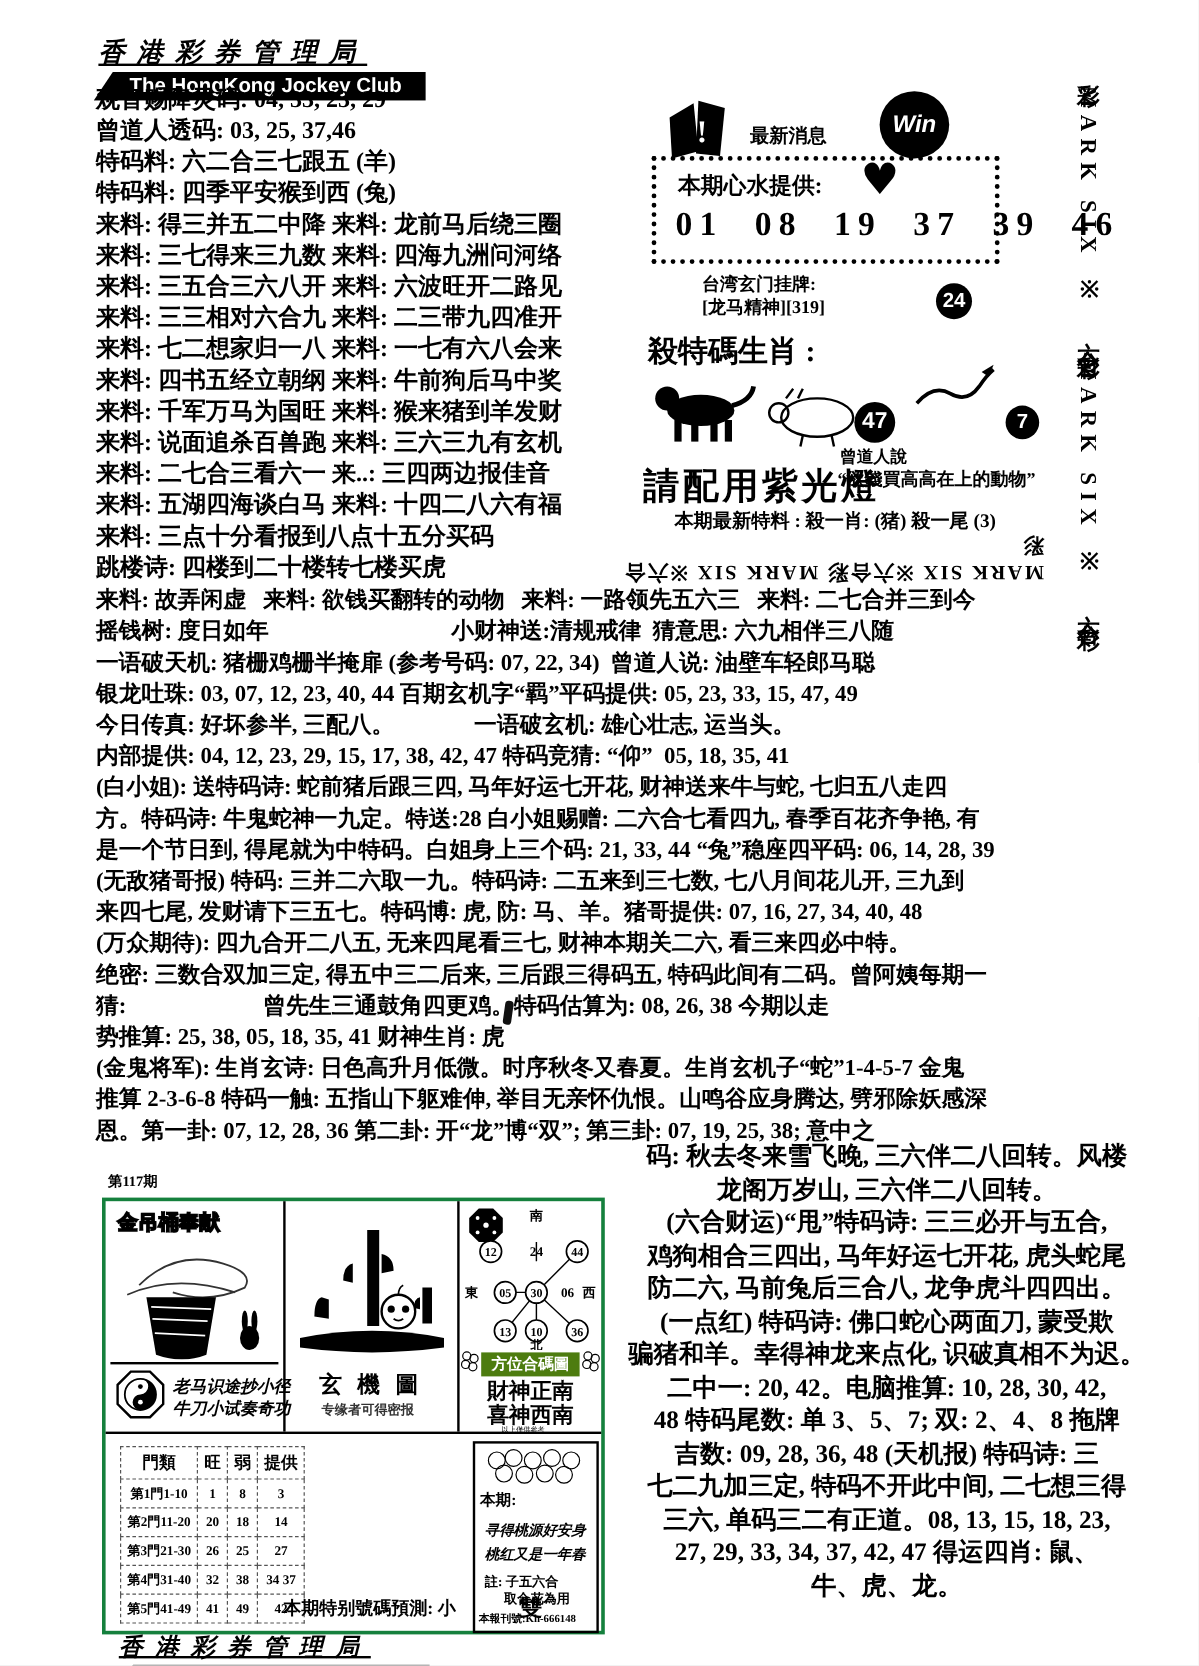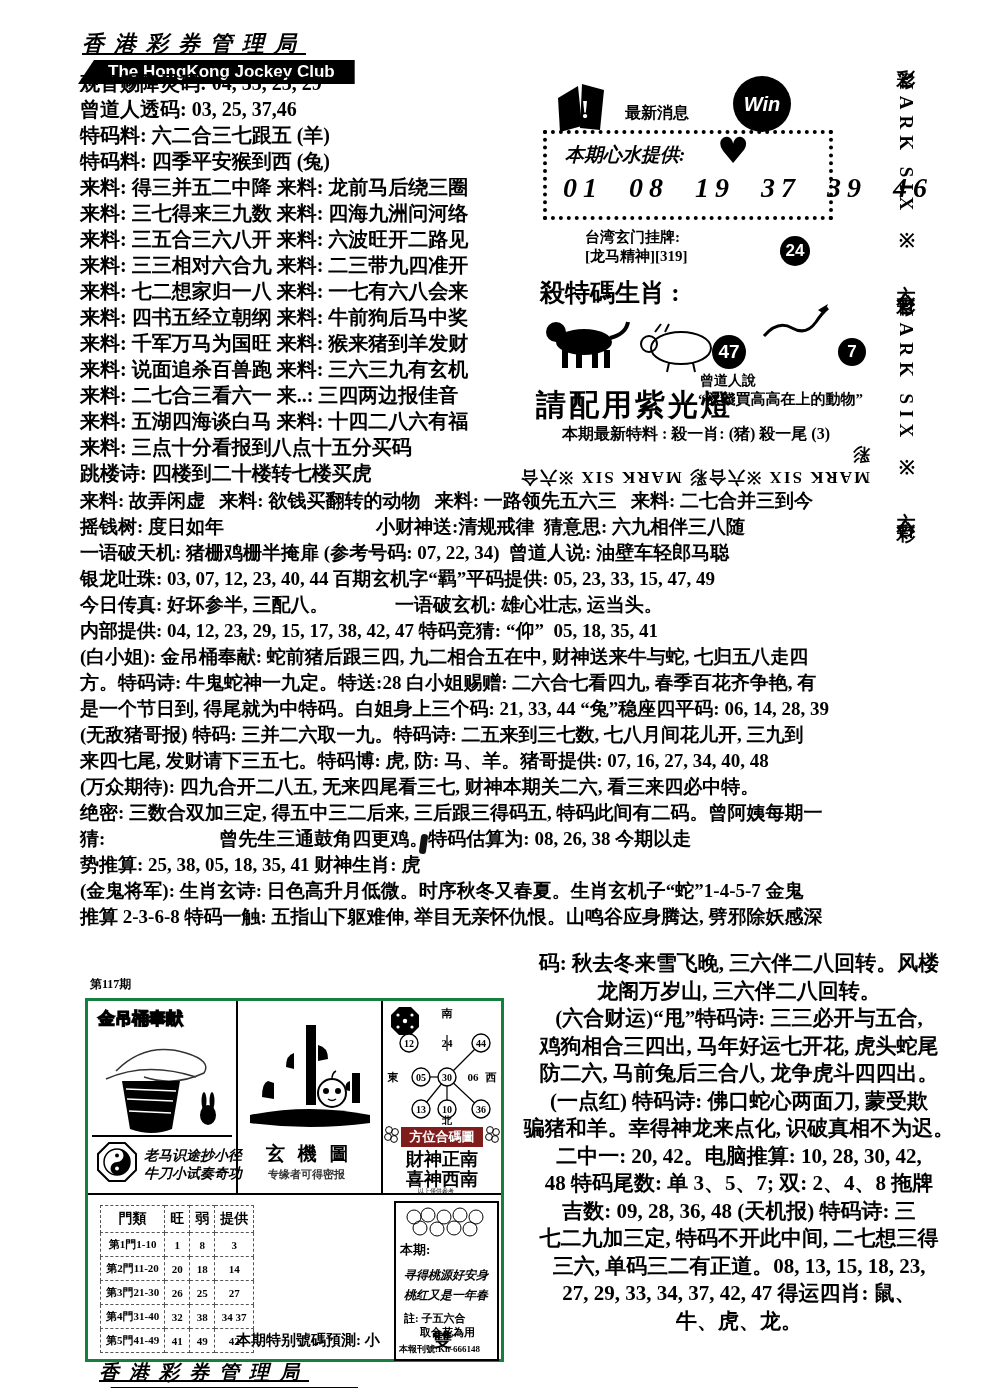--- a/index.html
+++ b/index.html
@@ -17,21 +17,21 @@
              padding:2px 20px 2px 30px;clip-path:polygon(16px 0,100% 0,100% 100%,0 100%);
              white-space:nowrap;}
   
   .topleft .line{font-size:20px;line-height:26px;}
   .bodyblock .line{font-size:19px;line-height:26px;}
   .brblock .line{font-size:21px;line-height:27.5px;}
   
   .badge{background:#000;color:#fff;border-radius:50%;display:flex;align-items:center;
          justify-content:center;font-weight:bold;font-family:"Liberation Sans",sans-serif;}
   
-  .tipsbox{border:4px dotted #000;font-style:italic;}
+  .tipsbox{border:4px dotted #000;}
   .outline{color:#fff;-webkit-text-stroke:1.3px #000;text-shadow:0 0 1px #000;font-weight:bold;}
   .mirror{transform:rotate(180deg);}
   .vert{writing-mode:vertical-rl;}
   
   .mainbox{border:3px solid #15803d;}
   .divider{background:#000;position:absolute;}
   .mtable{border-collapse:collapse;font-size:11px;font-weight:bold;}
   .mtable td,.mtable th{border:1.5px dashed #555;padding:4px 5px;text-align:center;
         font-family:"Liberation Serif",serif;}
   .mtable th{font-size:14px;}
@@ -123,31 +123,32 @@
 
   <div class="abs b mirror" style="left:500px;top:443px;width:370px;font-size:17px;letter-spacing:2px;">MARK SIX ※六合彩  MARK SIX ※六合彩</div>
 
   <div class="abs bodyblock" style="left:80px;top:488px;width:890px;">
       <div class="line">来料: 故弄闲虚   来料: 欲钱买翻转的动物   来料: 一路领先五六三   来料: 二七合并三到今</div>
       <div class="line">摇钱树: 度日如年                                小财神送:清规戒律  猜意思: 六九相伴三八随</div>
       <div class="line">一语破天机: 猪栅鸡栅半掩扉 (参考号码: 07, 22, 34)  曾道人说: 油壁车轻郎马聪</div>
       <div class="line">银龙吐珠: 03, 07, 12, 23, 40, 44 百期玄机字“羁”平码提供: 05, 23, 33, 15, 47, 49</div>
       <div class="line">今日传真: 好坏参半, 三配八。              一语破玄机: 雄心壮志, 运当头。</div>
       <div class="line">内部提供: 04, 12, 23, 29, 15, 17, 38, 42, 47 特码竞猜: “仰”  05, 18, 35, 41</div>
-      <div class="line">(白小姐): 金吊桶奉献: 蛇前猪后跟三四, 九二相合五在中, 财神送来牛与蛇, 七归五八走四</div>
+      <div class="line">(白小姐): 送特码诗: 蛇前猪后跟三四, 马年好运七开花, 财神送来牛与蛇, 七归五八走四</div>
       <div class="line">方。特码诗: 牛鬼蛇神一九定。特送:28 白小姐赐赠: 二六合七看四九, 春季百花齐争艳, 有</div>
       <div class="line">是一个节日到, 得尾就为中特码。白姐身上三个码: 21, 33, 44 “兔”稳座四平码: 06, 14, 28, 39</div>
       <div class="line">(无敌猪哥报) 特码: 三并二六取一九。特码诗: 二五来到三七数, 七八月间花儿开, 三九到</div>
       <div class="line">来四七尾, 发财请下三五七。特码博: 虎, 防: 马、羊。猪哥提供: 07, 16, 27, 34, 40, 48</div>
       <div class="line">(万众期待): 四九合开二八五, 无来四尾看三七, 财神本期关二六, 看三来四必中特。</div>
       <div class="line">绝密: 三数合双加三定, 得五中三二后来, 三后跟三得码五, 特码此间有二码。曾阿姨每期一</div>
       <div class="line">猜:                        曾先生三通鼓角四更鸡。特码估算为: 08, 26, 38 今期以走</div>
       <div class="line">势推算: 25, 38, 05, 18, 35, 41 财神生肖: 虎</div>
       <div class="line">(金鬼将军): 生肖玄诗: 日色高升月低微。时序秋冬又春夏。生肖玄机子“蛇”1-4-5-7 金鬼</div>
       <div class="line">推算 2-3-6-8 特码一触: 五指山下躯难伸, 举目无亲怀仇恨。山鸣谷应身腾达, 劈邪除妖感深</div>
+      <div class="line">恩。第一卦: 07, 12, 28, 36 第二卦: 开“龙”博“双”; 第三卦: 07, 19, 25, 38; 意中之</div>
     </div>
 
   <div class="abs" style="left:420px;top:834px;width:7px;height:20px;background:#111;border-radius:3px;transform:rotate(8deg);"></div>
 
   <div class="abs brblock" style="left:505px;top:950px;width:468px;text-align:center;">
       <div class="line">码: 秋去冬来雪飞晚, 三六伴二八回转。风楼</div>
       <div class="line">龙阁万岁山, 三六伴二八回转。</div>
       <div class="line">(六合财运)“甩”特码诗: 三三必开与五合,</div>
       <div class="line">鸡狗相合三四出, 马年好运七开花, 虎头蛇尾</div>
       <div class="line">防二六, 马前兔后三合八, 龙争虎斗四四出。</div>
@@ -239,21 +240,21 @@
       <circle cx="96" cy="106" r="9" fill="#fff" stroke="#000" stroke-width="1.4"></circle>
       <text x="96" y="110" font-size="10" text-anchor="middle">36</text>
       <text x="62" y="121" font-size="10" text-anchor="middle">北</text>
     </svg>
     <svg class="abs" style="left:296px;top:124px;" width="16" height="20" viewBox="0 0 16 20">
       <circle cx="5" cy="5" r="3.4" fill="none" stroke="#000"></circle>
         <circle cx="11" cy="7" r="3.4" fill="none" stroke="#000"></circle>
       <circle cx="4" cy="12" r="3.4" fill="none" stroke="#000"></circle>
         <circle cx="10" cy="14" r="3.4" fill="none" stroke="#000"></circle>
     </svg>
-    <div class="abs" style="left:313px;top:126px;width:82px;background:#7f1d1d;color:#fff;font-weight:bold;
+    <div class="abs" style="left:313px;top:126px;width:82px;background:#4d7c0f;color:#fff;font-weight:bold;
          font-size:13px;text-align:center;padding:1px 0;">方位合碼圖</div>
     <svg class="abs" style="left:397px;top:124px;" width="16" height="20" viewBox="0 0 16 20">
       <circle cx="5" cy="5" r="3.4" fill="none" stroke="#000"></circle>
         <circle cx="11" cy="7" r="3.4" fill="none" stroke="#000"></circle>
       <circle cx="4" cy="12" r="3.4" fill="none" stroke="#000"></circle>
         <circle cx="10" cy="14" r="3.4" fill="none" stroke="#000"></circle>
     </svg>
     <div class="abs b" style="left:318px;top:146px;font-size:18px;">財神正南</div>
     <div class="abs b" style="left:318px;top:166px;font-size:18px;">喜神西南</div>
     <div class="abs" style="left:330px;top:186px;font-size:6px;">以上僅供參考</div>

